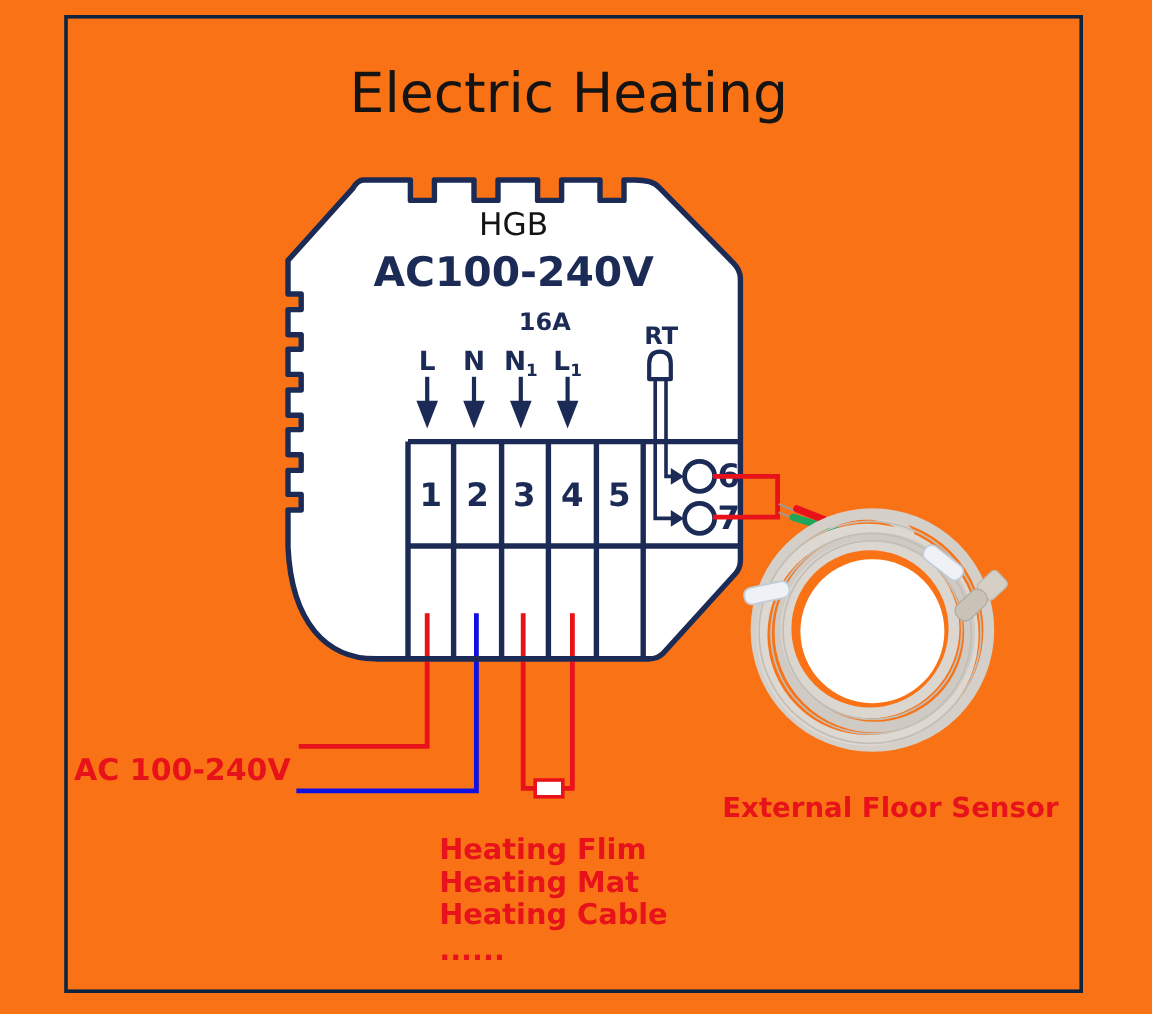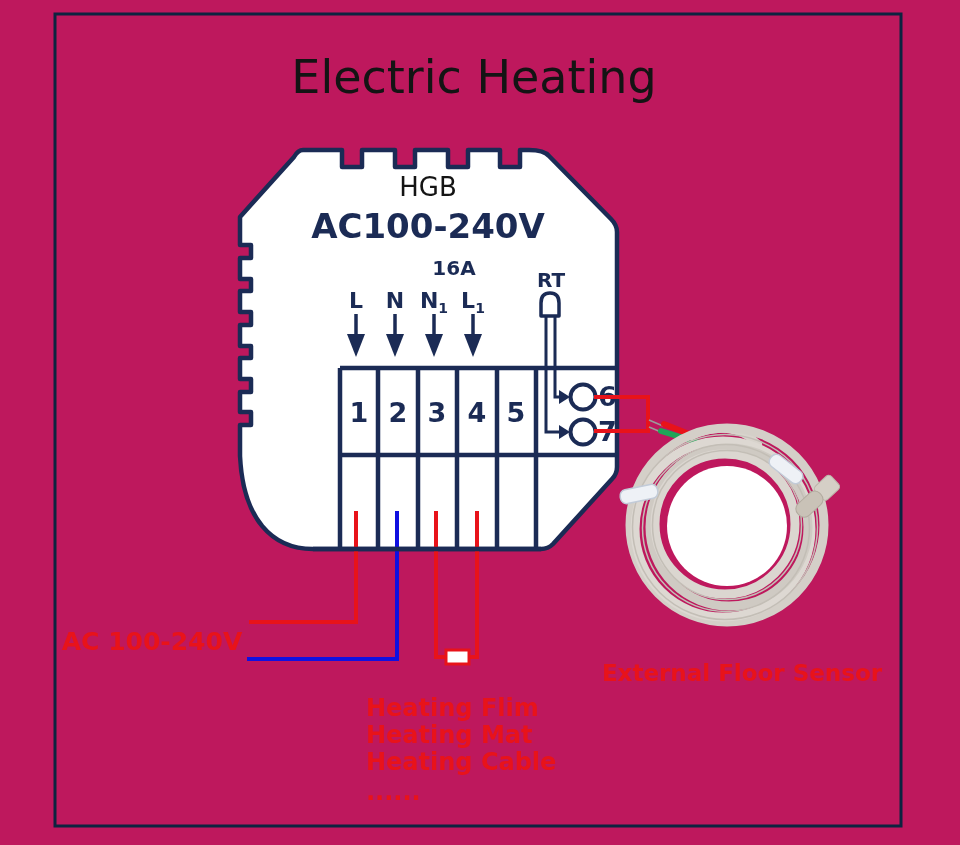--- a/index.html
+++ b/index.html
@@ -1,16 +1,16 @@
 <!DOCTYPE html>
 <html style="--border: #0d2340; --navy: #1b2b55; --red: #e8131a; --blue: #1010e0; --green: #21a558; --black: #141414; --cable: #d8d3cc;"><head>
 <meta charset="utf-8">
 <style>
   html,body{margin:0;padding:0;background:#fff;}
-  .page{position:relative;width:960px;height:845px;background:#be185d;overflow:hidden;}
+  .page{position:relative;width:960px;height:845px;background:#f97316;overflow:hidden;}
   svg{position:absolute;left:0;top:0;}
   svg text{font-family:"DejaVu Sans","Liberation Sans",sans-serif;}
   .frame{fill:none;stroke:var(--border);stroke-width:3;}
   .body-shape{fill:#ffffff;stroke:var(--navy);stroke-width:4.5;stroke-linejoin:round;}
   .grid{fill:none;stroke:var(--navy);stroke-width:4.5;stroke-linecap:butt;}
   .term-circle{fill:#ffffff;stroke:var(--navy);stroke-width:4;}
   .rt-capsule{fill:#ffffff;stroke:var(--navy);stroke-width:3.5;stroke-linejoin:round;}
   .rt-leg{fill:none;stroke:var(--navy);stroke-width:3;}
   .arrow-shaft{stroke:var(--navy);stroke-width:3.5;}
   .arrow-head{fill:var(--navy);}

